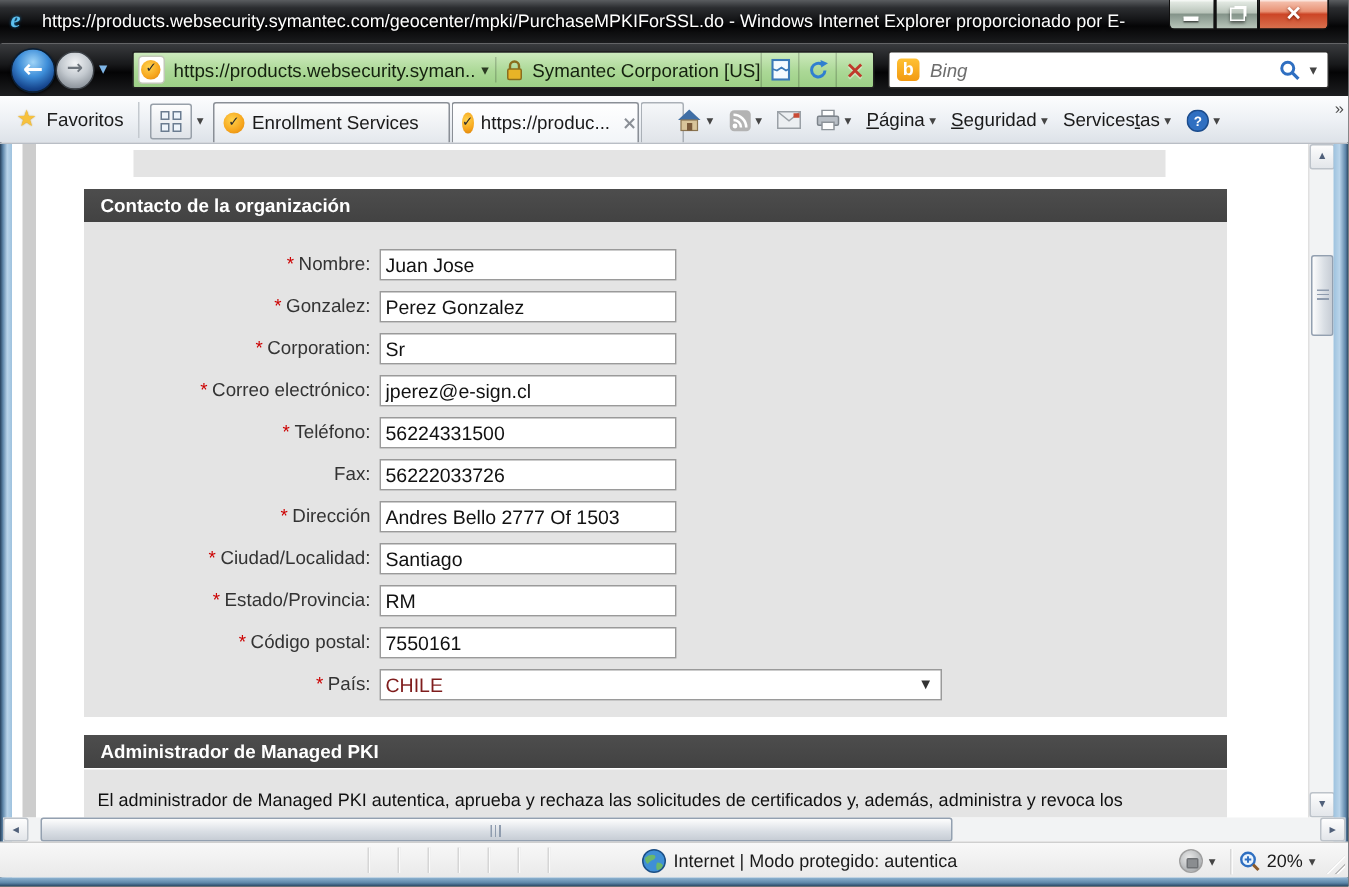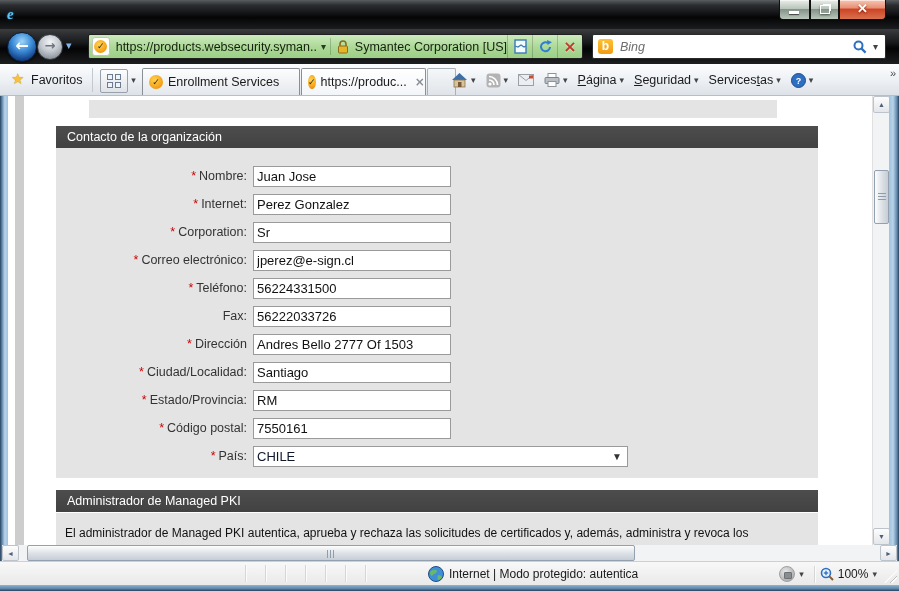--- a/index.html
+++ b/index.html
@@ -88,34 +88,34 @@
   .icon16{width:17px;height:16px;display:inline-block;}
   
   .viewport{position:absolute;left:0;top:96px;width:899px;height:449px;background:#fff;}
   .edge-left{position:absolute;left:0;top:96px;width:8px;height:489px;
     background:linear-gradient(90deg,#27415c 0%,#5f87aa 25%,#b9d4ea 60%,#9ec2de 100%);}
   .edge-right{position:absolute;right:0;top:96px;width:10px;height:489px;
     background:linear-gradient(270deg,#27415c 0%,#5f87aa 20%,#b9d4ea 60%,#9ec2de 100%);}
   .page-gutter{position:absolute;left:23px;top:96px;width:9px;height:449px;background:#cdcdcd;}
   .topstrip{position:absolute;left:97px;top:100px;width:688px;height:18px;background:#e4e4e4;}
   .section-header{position:absolute;left:56px;width:762px;height:22px;background:linear-gradient(#4d4d4d,#424242);
-    color:#fff;font-weight:normal;font-size:12.5px;line-height:22px;padding-left:11px;box-sizing:border-box;}
+    color:#fff;font-weight:bold;font-size:12.5px;line-height:22px;padding-left:11px;box-sizing:border-box;}
   .sec1-header{top:126px;}
   .sec1-body{position:absolute;left:56px;top:148px;width:762px;height:330px;background:#e4e4e4;}
   .sec2-header{top:490px;}
   .sec2-body{position:absolute;left:56px;top:513px;width:762px;height:32px;background:#e4e4e4;overflow:hidden;}
   .sec2-body p{margin:0;padding:13px 8px 0 9px;font-size:12px;color:#111;}
   .form-row{position:absolute;left:0;height:22px;}
   .f-label{position:absolute;left:0;width:191px;text-align:right;font-size:12.5px;color:#333;padding-top:3px;}
   .f-star{color:#cc0000;margin-right:3px;}
   .f-input{position:absolute;left:197px;top:0;width:198px;height:21px;border:1px solid #9a9a9a;background:#fff;
     font:13px "Liberation Sans",sans-serif;color:#111;padding:1px 3px;box-sizing:border-box;}
   .f-select{position:absolute;left:197px;top:0;width:375px;height:21px;border:1px solid #9a9a9a;background:#fff;
     box-sizing:border-box;display:flex;align-items:center;}
-  .f-select .sel-text{flex:1;font:13px "Liberation Sans",sans-serif;color:#0f172a;padding-left:3px;}
+  .f-select .sel-text{flex:1;font:13px "Liberation Sans",sans-serif;color:#7f1d1d;padding-left:3px;}
   .sel-arrow{color:#333;font-size:10px;padding-right:5px;}
   
   .vscroll{position:absolute;left:872px;top:96px;width:17px;height:449px;background:#f2f3f4;
     border-left:1px solid #e0e0e0;box-sizing:border-box;}
   .scroll-btn{position:absolute;left:0;width:17px;height:17px;background:linear-gradient(#fdfdfd,#e3e6ea);
     border:1px solid #bdc3ca;border-radius:2px;box-sizing:border-box;color:#50607a;font-size:7px;
     text-align:center;line-height:15px;}
   .v-up{top:0;}
   .v-down{bottom:0;}
   .v-thumb{position:absolute;left:1px;top:74px;width:15px;height:54px;border:1px solid #93a0b0;border-radius:2px;
@@ -150,20 +150,21 @@
   .privacy-icon::after{content:"";position:absolute;right:2px;bottom:2px;width:6px;height:5px;
     background:#8a8d90;border:1px solid #6e7174;border-radius:1px;}
 </style>
 </head>
 <body>
 
 <div class="window">
 
   <div class="titlebar">
     <span class="ie-logo">e</span>
+    <span class="title-text">https://products.websecurity.symantec.com/geocenter/mpki/PurchaseMPKIForSSL.do - Windows Internet Explorer proporcionado por E-</span>
     <div class="caption-buttons">
       <div class="cap-btn cap-min">
           <span class="glyph-min"></span>
         </div>
       <div class="cap-btn cap-rest">
           <span class="glyph-rest"></span>
         </div>
       <div class="cap-btn cap-close">
           <span class="glyph-close">✕</span>
         </div>
@@ -306,21 +307,21 @@
     <div class="topstrip" style="left:89px;top:4px;"></div>
 
     <div class="section-header sec1-header" style="top:30px;">Contacto de la organización</div>
 
     <div class="sec1-body" style="top:52px;">
       <div class="form-row" style="top:18px;">
         <div class="f-label"><span class="f-star">*</span><span>Nombre:</span></div>
         <input class="f-input" value="Juan Jose" style="">
       </div>
       <div class="form-row" style="top:46px;">
-        <div class="f-label"><span class="f-star">*</span><span>Internet:</span></div>
+        <div class="f-label"><span class="f-star">*</span><span>Gonzalez:</span></div>
         <input class="f-input" value="Perez Gonzalez" style="">
       </div>
       <div class="form-row" style="top:74px;">
         <div class="f-label"><span class="f-star">*</span><span>Corporation:</span></div>
         <input class="f-input" value="Sr" style="">
       </div>
       <div class="form-row" style="top:102px;">
         <div class="f-label"><span class="f-star">*</span><span>Correo electrónico:</span></div>
         <input class="f-input" value="jperez@e-sign.cl" style="">
       </div>
@@ -400,20 +401,20 @@
       <span class="sb-chevron">▾</span>
       <span class="sb-vr"></span>
       <span style="display:inline-flex;">
         <svg width="15" height="15" viewBox="0 0 15 15">
             <circle cx="6" cy="6" r="4.5" fill="#eaf4fd" stroke="#2f6fc1" stroke-width="1.6"></circle>
             <line x1="6" y1="3.8" x2="6" y2="8.2" stroke="#2f6fc1" stroke-width="1.3"></line>
             <line x1="3.8" y1="6" x2="8.2" y2="6" stroke="#2f6fc1" stroke-width="1.3"></line>
             <line x1="9.4" y1="9.4" x2="13" y2="13" stroke="#8a5a2a" stroke-width="2"></line>
           </svg>
       </span>
-      <span class="sb-zoomtext">100%</span>
+      <span class="sb-zoomtext">20%</span>
       <span class="sb-chevron">▾</span>
     </div>
     <span class="resize-grip"></span>
   </div>
 
   <div class="bottomborder"></div>
 </div>
 
 </body></html>

